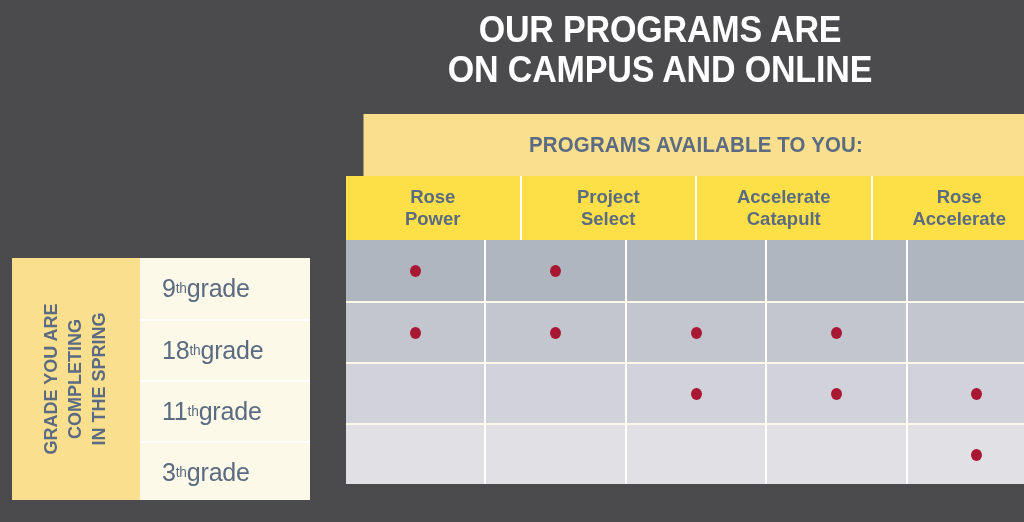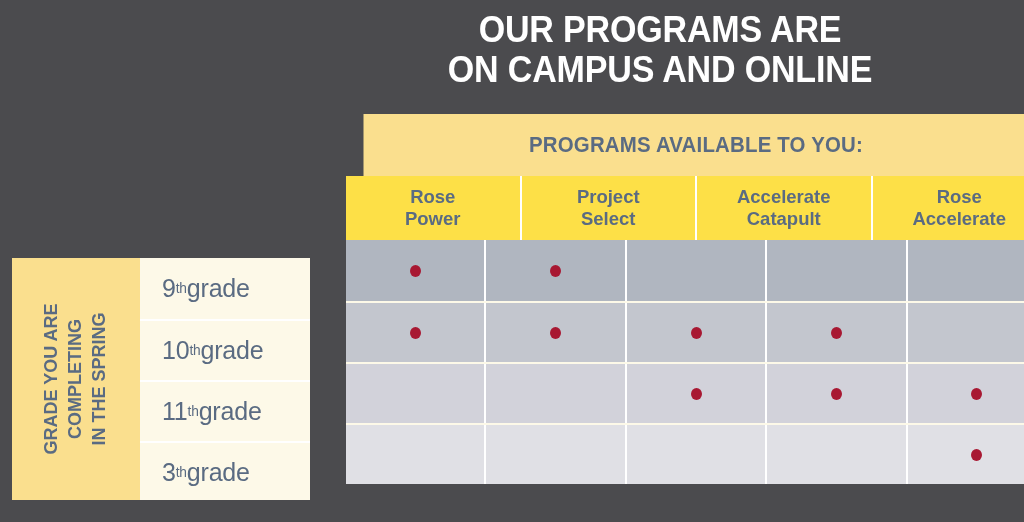--- a/index.html
+++ b/index.html
@@ -251,21 +251,21 @@
       <span>IN THE SPRING</span>
     </div>
   </div>
   <div id="row-labels">
       <div class="row-label">
         <span>9</span>
         <sup>th</sup>
         <span> grade</span>
       </div>
       <div class="row-label">
-        <span>10</span>
+        <span>18</span>
         <sup>th</sup>
         <span> grade</span>
       </div>
       <div class="row-label">
         <span>11</span>
         <sup>th</sup>
         <span> grade</span>
       </div>
       <div class="row-label">
         <span>3</span>

